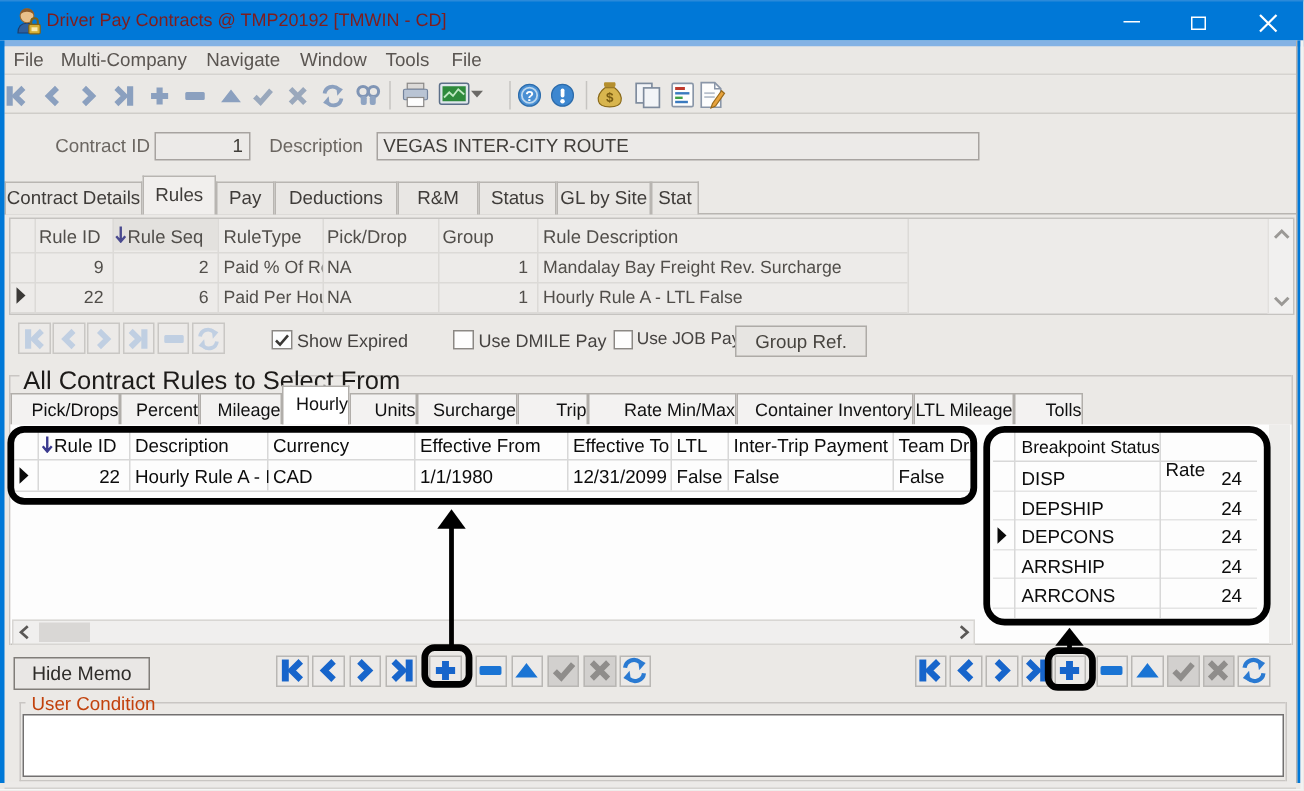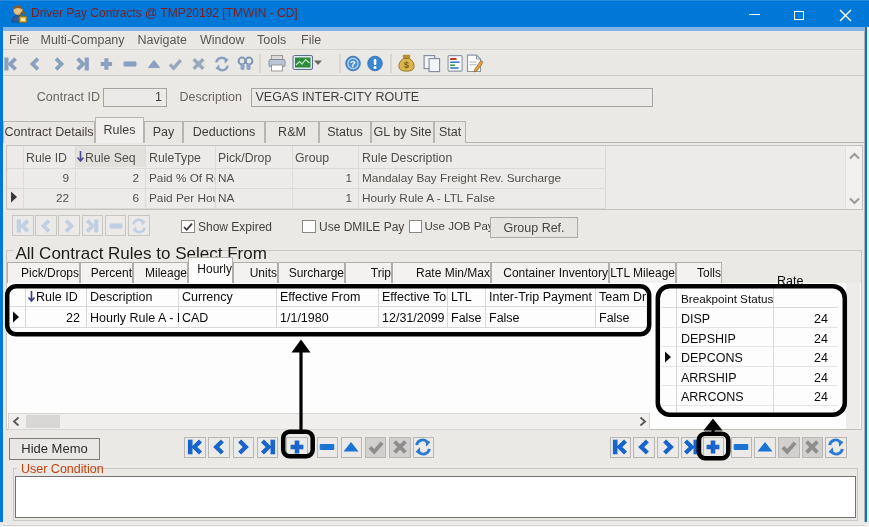--- a/index.html
+++ b/index.html
@@ -344,21 +344,21 @@
 <div class="ab" style="left:846px;top:283px;width:14px;height:146px;background:#edecea"></div>
 <div class="hline" style="left:662px;top:307px;width:176px;background:#d8d8d8"></div>
 <div class="hline" style="left:662px;top:326.5px;width:176px;background:#e4e4e4"></div>
 <div class="hline" style="left:662px;top:346px;width:176px;background:#e4e4e4"></div>
 <div class="hline" style="left:662px;top:365.5px;width:176px;background:#e4e4e4"></div>
 <div class="hline" style="left:662px;top:385px;width:176px;background:#e4e4e4"></div>
 <div class="hline" style="left:662px;top:404.5px;width:176px;background:#e4e4e4"></div>
 <div class="vline" style="left:676px;top:285px;height:127px;background:#d8d8d8"></div>
 <div class="vline" style="left:772.5px;top:285px;height:127px;background:#d8d8d8"></div>
 <div class="g2" style="left:681px;top:288.5px;font-size:11.7px">Breakpoint Status</div>
-<div class="g2" style="left:777px;top:271px">Rate</div>
+<div class="g2" style="left:777px;top:303px">Rate</div>
 <div class="g2" style="left:681px;top:309px">DISP</div>
 <div class="g2" style="left:681px;top:328.5px">DEPSHIP</div>
 <div class="g2" style="left:681px;top:348px">DEPCONS</div>
 <div class="g2" style="left:681px;top:367.5px">ARRSHIP</div>
 <div class="g2" style="left:681px;top:387px">ARRCONS</div>
 <div class="g2" style="left:772px;top:309px;width:56px;text-align:right">24</div>
 <div class="g2" style="left:772px;top:328.5px;width:56px;text-align:right">24</div>
 <div class="g2" style="left:772px;top:348px;width:56px;text-align:right">24</div>
 <div class="g2" style="left:772px;top:367.5px;width:56px;text-align:right">24</div>
 <div class="g2" style="left:772px;top:387px;width:56px;text-align:right">24</div>

